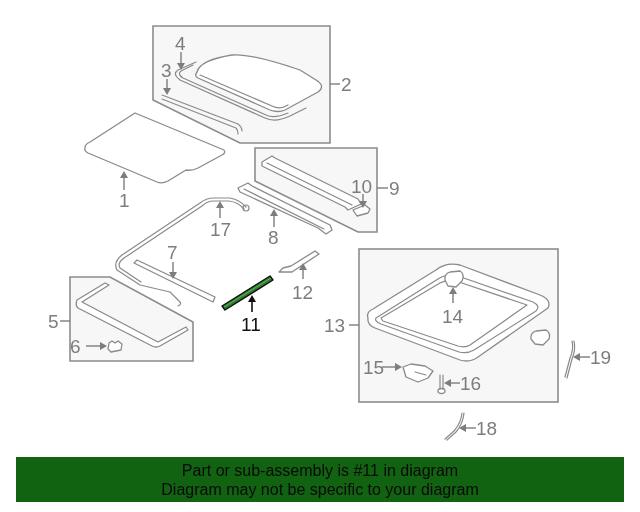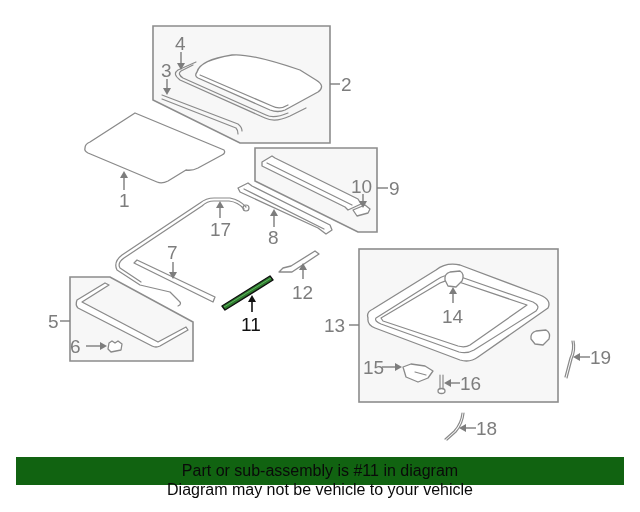--- a/index.html
+++ b/index.html
@@ -8,21 +8,21 @@
     .lbl { font-family: "Liberation Sans", sans-serif; font-size: 19px; fill: #7d7d7d; }
     .lbl-hl { fill: #111111; }
     .box { fill: #f7f7f7; stroke: #8c8c8c; stroke-width: 1.6; }
     .part { fill: #ffffff; stroke: #8a8a8a; stroke-width: 1.3; stroke-linejoin: round; }
     .part-thin { fill: none; stroke: #8a8a8a; stroke-width: 1.2; stroke-linecap: round; stroke-linejoin: round; }
     .leader { stroke: #7d7d7d; stroke-width: 1.4; fill: none; }
     .arrowhead { fill: #7d7d7d; }
     .leader-hl { stroke: #111; stroke-width: 1.6; fill: none; }
     .arrowhead-hl { fill: #111; }
     #banner {
-      position: absolute; left: 16px; top: 457px; width: 608px; height: 28px;
+      position: absolute; left: 16px; top: 457px; width: 608px; height: 45px;
       background: #116311; color: #0a0a0a; text-align: center;
       font-family: "Liberation Sans", sans-serif; font-size: 16px; line-height: 19px;
       padding-top: 4px; box-sizing: border-box;
     }
     #banner div { white-space: nowrap; }
   </style>
 </head>
 <body>
 
 <svg id="diagram" width="640" height="450" viewBox="0 0 640 450" xmlns="http://www.w3.org/2000/svg">
@@ -159,14 +159,14 @@
     <path class="part-thin" d="M462,413 Q461,423 454,431 L445,439"></path>
     <path class="part-thin" d="M464,413 Q463,424 456,432 L447,440"></path>
     <line class="leader" x1="462" y1="428" x2="476" y2="428"></line>
     <polygon class="arrowhead" points="466,424 466,432 459,428"></polygon>
     <text class="lbl" x="476" y="435">18</text>
   </g>
 </svg>
 
 <div id="banner">
   <div>Part or sub-assembly is #11 in diagram</div>
-  <div>Diagram may not be vehicle to your vehicle</div>
+  <div>Diagram may not be specific to your diagram</div>
 </div>
 
 </body></html>

